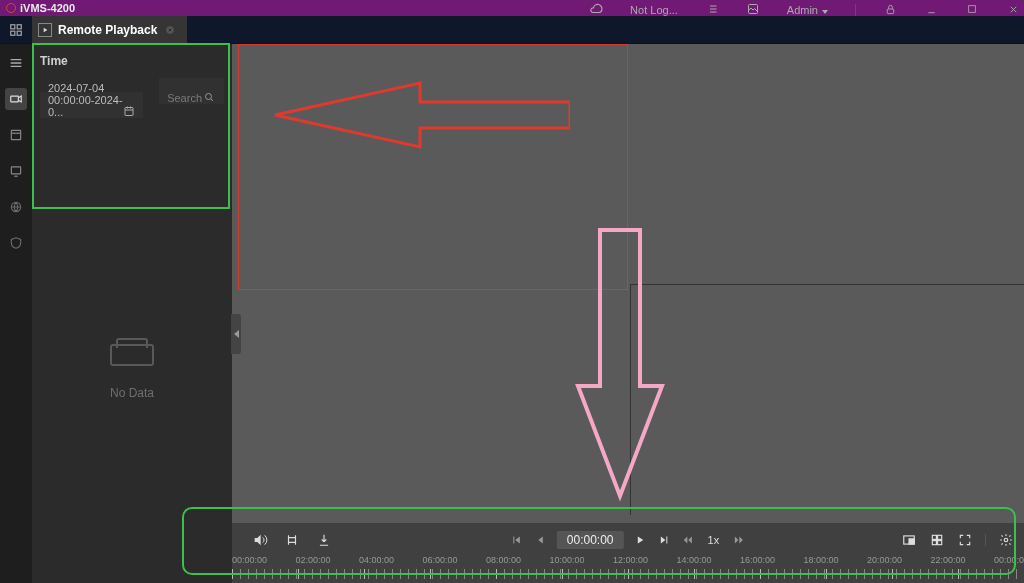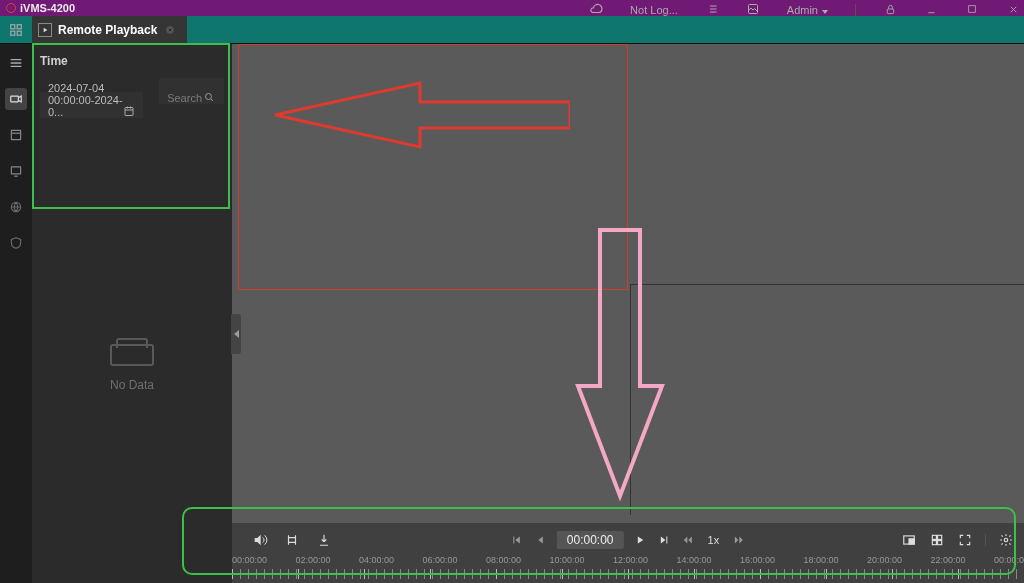--- a/index.html
+++ b/index.html
@@ -31,21 +31,21 @@
     position: absolute; right: 4px; top: 0; height: 16px;
     display: flex; align-items: flex-end; gap: 27px;
   }
   .titlebar-right .ic { width: 14px; height: 14px; display:inline-flex; align-items:center; justify-content:center; color:#aaa; }
   .tbtxt { color:#aaa; font-size:11px; }
   .drop::after { content:''; display:inline-block; margin-left:4px; border-left:3px solid transparent; border-right:3px solid transparent; border-top:4px solid #aaa; }
   .divider-v { width:1px; height:12px; background:#555; }
   
   .tabbar {
     height: 28px;
-    background: #0f766e;
+    background: #0f172a;
     display: flex;
     align-items: center;
     border-bottom: 1px solid #111;
   }
   .tabbar .home-btn {
     width: 32px; height: 28px;
     display:flex; align-items:center; justify-content:center;
   }
   .tab {
     display: flex; align-items: center;
@@ -97,21 +97,21 @@
   .date-input, .search-input {
     background:#313131; border:none; height:26px;
     display:flex; align-items:flex-end; padding:0 8px;
     color:#bdbdbd; font-size:11px; justify-content:space-between;margin-top:24px;
   }
   .date-input .cal-ic, .search-input .mag-ic {
     width:14px;height:14px;display:inline-flex;align-items:center;justify-content:center;color:#999;
   }
   .no-data {
     position:absolute; left:0; right:0; top:300px;
-    display:flex; flex-direction:column; align-items:center; gap:12px;
+    display:flex; flex-direction:column; align-items:center; gap:20px;
     color:#6e6e6e;
   }
   .box-ic {
     width:44px; height:22px; border:2px solid #595959; border-radius:3px; position:relative;
   }
   .box-ic::before {
     content:''; position:absolute; left:4px; right:4px; top:-8px; height:8px;
     border:2px solid #595959; border-bottom:none; border-radius:3px 3px 0 0;
   }
   .content {

